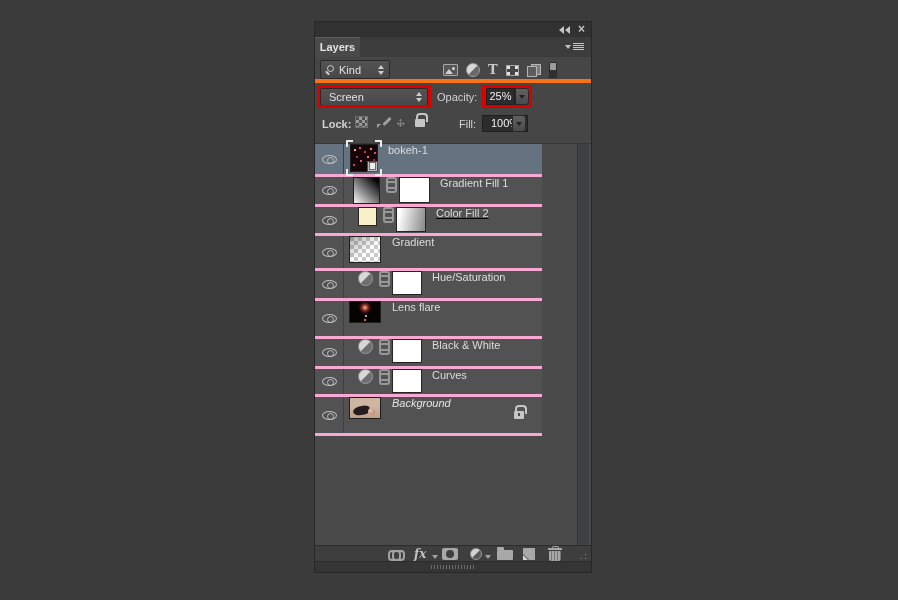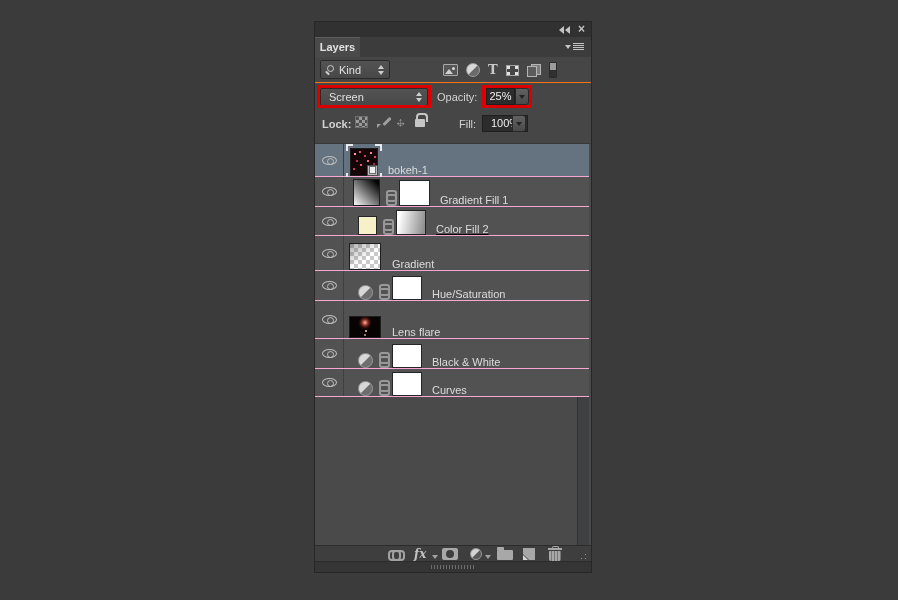--- a/index.html
+++ b/index.html
@@ -20,21 +20,21 @@
   .tab{position:absolute;left:0;top:0;width:45px;height:20px;background:#4a4a4a;
        border-top:1px solid #5d5d5d;color:#e2e2e2;font-size:11px;font-weight:bold;
        text-align:center;line-height:19px;}
   .panel-menu{position:absolute;right:7px;top:6px;display:flex;align-items:center;gap:2px;cursor:pointer;}
   .pm-tri{width:0;height:0;border-left:3px solid transparent;border-right:3px solid transparent;
           border-top:4px solid #c3c3c3;}
   .pm-lines{width:11px;height:7px;
             background:repeating-linear-gradient(#c3c3c3 0 1px,transparent 1px 2px);}
   
   .filter-row{position:absolute;left:0;top:35px;width:100%;height:26px;background:#464646;
-              border-bottom:1px solid #f97316;}
+              border-bottom:4px solid #f97316;}
   .dd{background:linear-gradient(#535353,#484848);border:1px solid #292929;border-radius:2px;
       display:flex;align-items:center;color:#e0e0e0;font-size:11px;cursor:pointer;}
   .kind-dd{position:absolute;left:5px;top:3px;width:70px;height:19px;}
   .mag{position:relative;width:7px;height:7px;border:1px solid #cdcdcd;border-radius:50%;
        margin:0 5px 2px 6px;flex:none;}
   .mag::after{content:'';position:absolute;left:-3px;top:6px;width:5px;height:2px;background:#cdcdcd;
        transform:rotate(45deg);border-radius:1px;}
   .spinner{margin-left:auto;margin-right:5px;display:flex;flex-direction:column;gap:2px;align-items:center;}
   .spin-up{width:0;height:0;border-left:3px solid transparent;border-right:3px solid transparent;
            border-bottom:4px solid #cdcdcd;}
@@ -95,22 +95,22 @@
       font-size:13px;line-height:16px;}
   .lk-lock{left:100px;top:9px;width:10px;height:8px;background:#c6c6c6;border-radius:1px;position:absolute;}
   .lk-lock::before{content:'';position:absolute;left:1px;top:-6px;width:8px;height:7px;
       border:2px solid #c6c6c6;border-bottom:none;border-radius:4px 4px 0 0;}
   .spacer{position:absolute;left:0;top:115px;width:100%;height:7px;background:#464646;
       border-bottom:1px solid #383838;}
   
   .list-region{position:absolute;left:0;top:122px;width:100%;height:401px;background:#4a4a4a;}
   .gutter{position:absolute;right:2px;top:0;bottom:0;width:12px;background:#3e4042;border-left:1px solid #323232;}
   .rows{position:absolute;left:0;top:0;width:262px;}
-  .row{position:relative;width:274px;background:#525252;border-bottom:1px solid #f9a8d4;
-       display:flex;align-items:flex-end;cursor:pointer;}
+  .row{position:relative;width:227px;background:#525252;border-bottom:3px solid #f9a8d4;
+       display:flex;align-items:flex-start;cursor:pointer;}
   .row.selected{background:#65727f;}
   .eye-cell{width:29px;align-self:stretch;border-right:1px solid #3f3f3f;flex:none;
        display:flex;align-items:center;justify-content:center;cursor:pointer;}
   .eye{position:relative;width:15px;height:9px;border:1px solid #bdbdbd;border-radius:50%;}
   .eye::after{content:'';position:absolute;left:4px;top:1px;width:5px;height:5px;border:1px solid #bdbdbd;
        border-radius:50%;}
   .lname{font-size:11px;color:#dcdcdc;white-space:nowrap;}
   .chain{position:relative;width:9px;height:16px;flex:none;margin-left:5px;}
   .chain::before,.chain::after{content:'';position:absolute;left:1px;width:7px;height:8px;
        border:2px solid #989898;border-radius:3px;}
@@ -367,20 +367,28 @@
         <div class="row" style="height:28px;">
           <div class="eye-cell">
               <span class="eye"></span>
             </div>
           <div class="adj-icon"></div>
           <span class="chain"></span>
           <div class="mask adj-mask"></div>
           <span class="lname ml10">Curves</span>
         </div>
 
+        <div class="row" style="height:39px;">
+          <div class="eye-cell">
+              <span class="eye"></span>
+            </div>
+          <div class="thumb thumb-photo"></div>
+          <span class="lname ml11 italic">Background</span>
+          <span class="bg-lock"></span>
+        </div>
 
       </div>
     </div>
 
     <div class="toolbar">
       <span class="ti t-link"></span>
       <span class="ti t-fx">fx</span>
       <span class="mini-dn fx-dn"></span>
       <span class="ti t-mask"></span>
       <span class="ti t-adj"></span>

